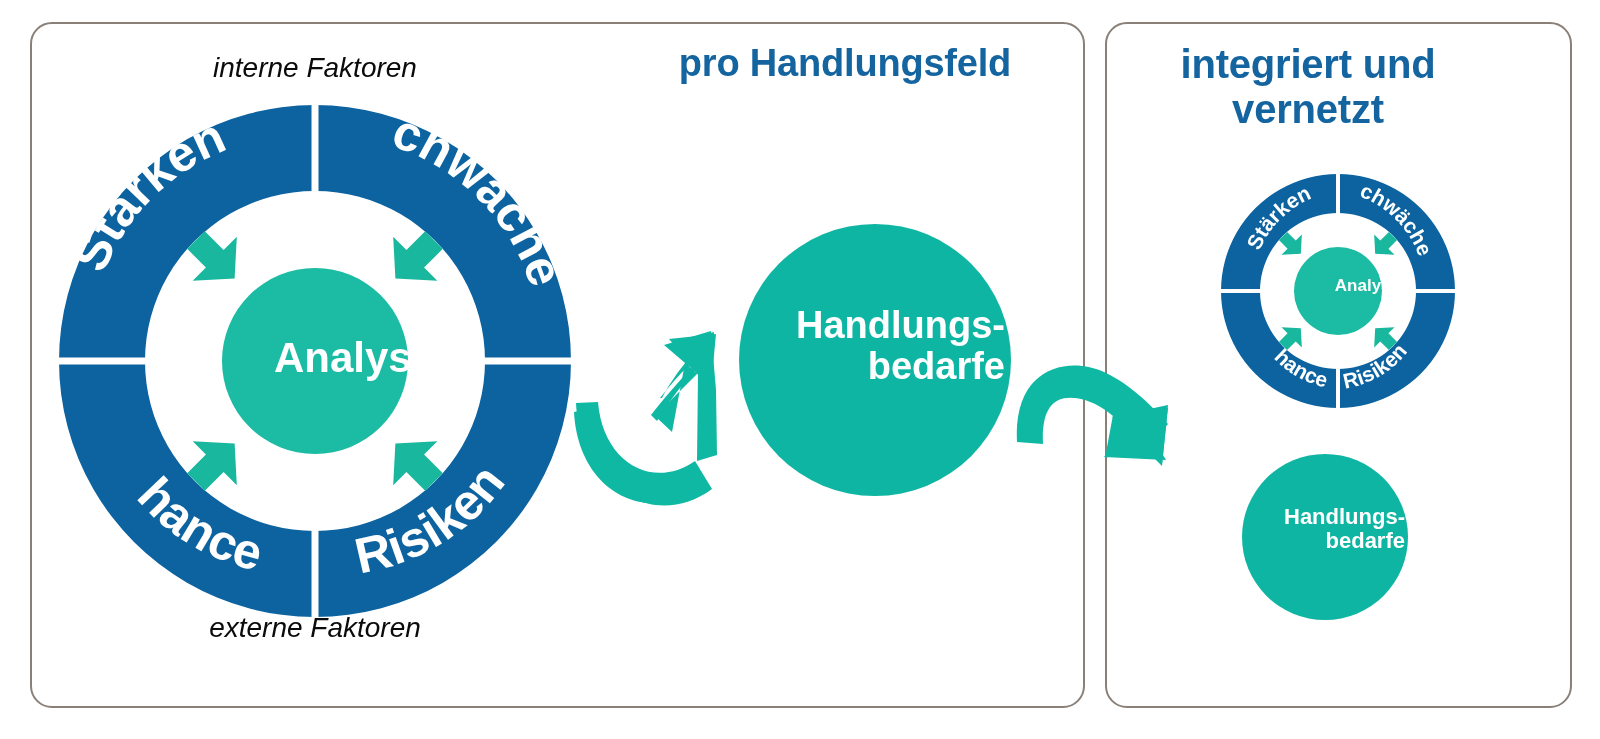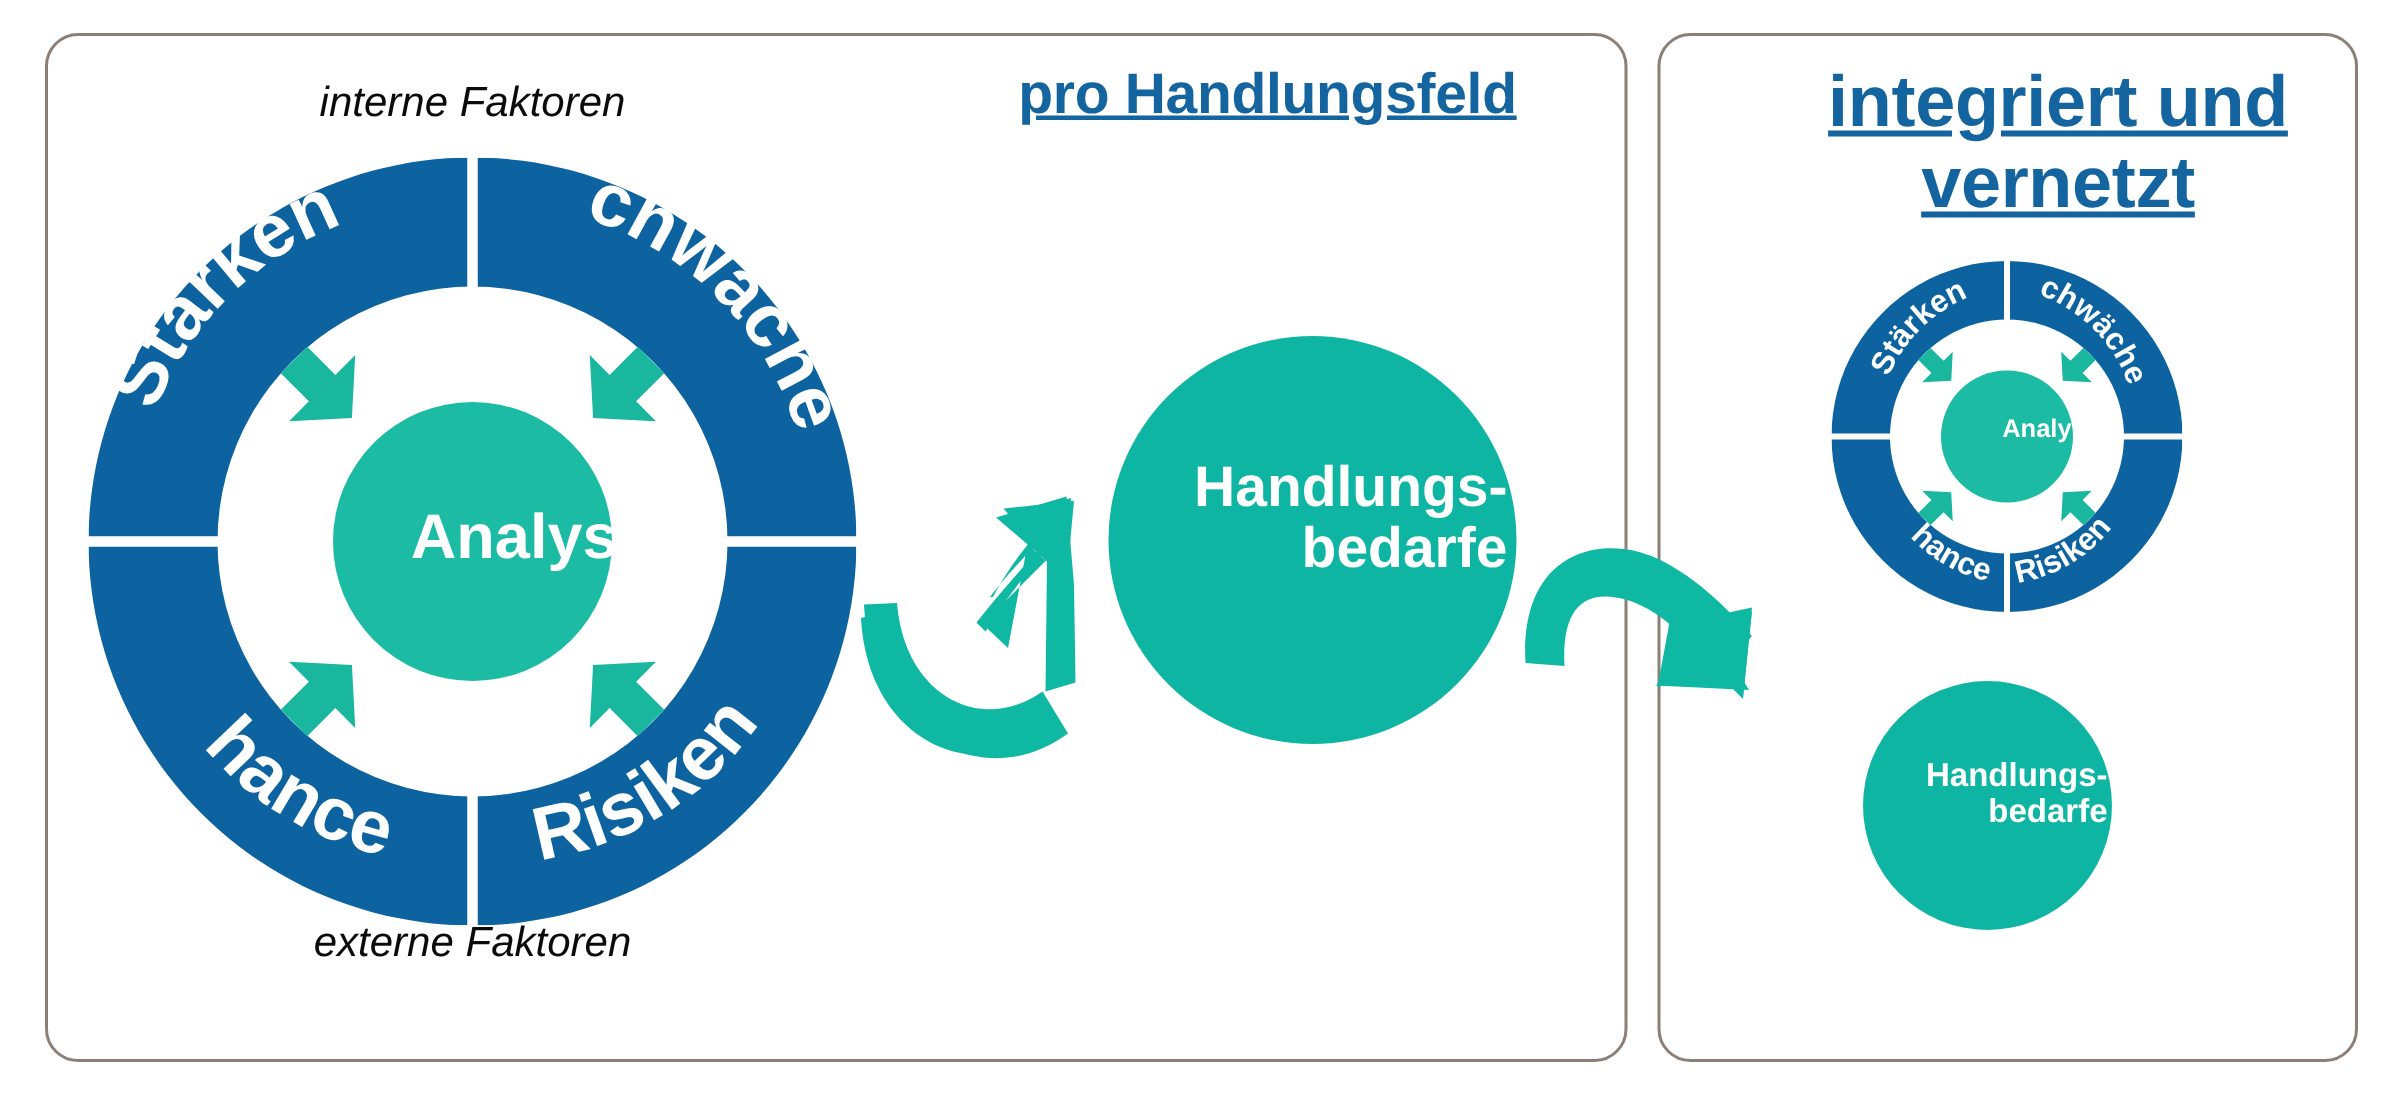--- a/index.html
+++ b/index.html
@@ -21,24 +21,23 @@
   #panel-right{left:1105px;top:22px;width:467px;height:686px;}
 
   .panel-title{
     position:absolute;
     color:#1464A0;
     font-weight:bold;
     text-align:center;
     line-height:1.12;
     letter-spacing:-0.2px;
     white-space:pre-line;
-    text-decoration:underline;
   }
   #title-left{left:600px;top:42px;width:490px;font-size:38px;}
-  #title-right{left:1172px;top:42px;width:400px;font-size:48px;}
+  #title-right{left:1108px;top:42px;width:400px;font-size:40px;}
 
   .faktoren{
     position:absolute;
     color:#0b0b0b;
     font-style:italic;
     font-size:28px;
     text-align:center;
     white-space:nowrap;
   }
   #faktoren-intern{left:155px;top:52px;width:320px;}

